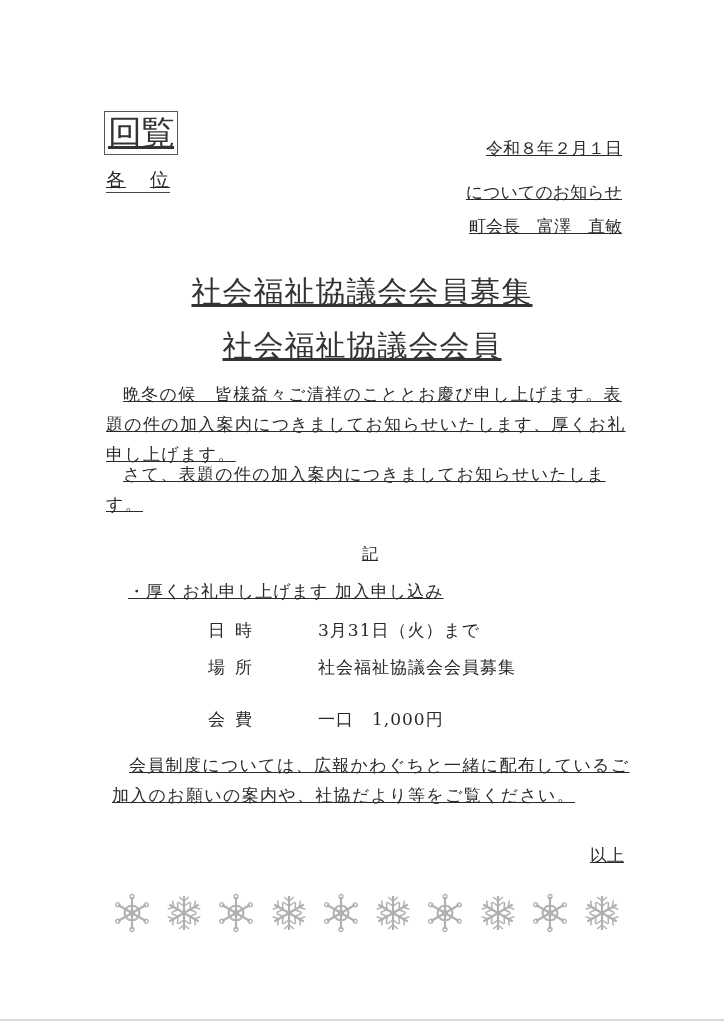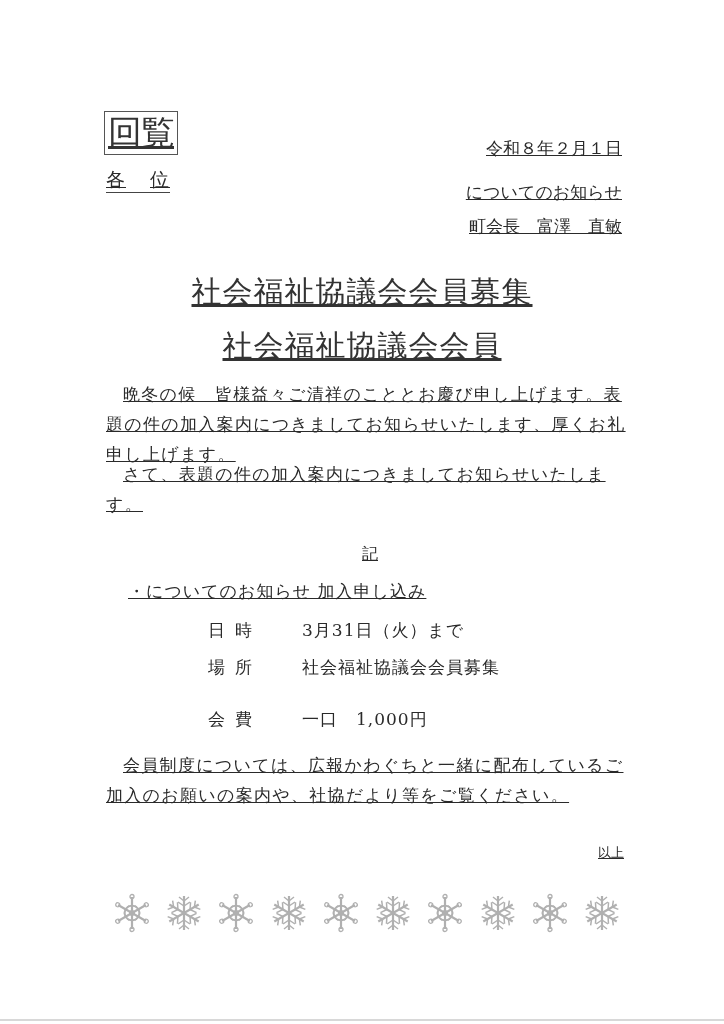--- a/index.html
+++ b/index.html
@@ -31,26 +31,26 @@
     }
     .title1 { top: 272px; }
     .title2 { top: 326px; }
     .body-text { left: 106px; width: 520px; font-size: 17px; line-height: 30px; white-space: normal; }
     .p1 { top: 379px; text-indent: 17px; letter-spacing: 1.3px; }
     .p2 { top: 459px; text-indent: 17px; letter-spacing: 1.3px; }
     .ki { left: 362px; top: 544px; font-size: 16px; }
     .item { left: 128px; top: 580px; font-size: 17px; letter-spacing: 1px; }
     .row { left: 160px; font-size: 17px; }
     .row .lbl { display: inline-block; width: 70px; letter-spacing: 10px; margin-left: 48px; }
-    .row .val { display: inline-block; margin-left: 24px; letter-spacing: 1px; }
+    .row .val { display: inline-block; margin-left: 40px; letter-spacing: 1px; }
     .r1 { top: 619px; }
     .r2 { top: 656px; }
     .r3 { top: 708px; }
-    .p3 { top: 750px; text-indent: 17px; letter-spacing: 1.3px; }
-    .ijo { right: 100px; top: 844px; font-size: 13px; }
+    .p3 { top: 750px; text-indent: 17px; letter-spacing: 1.3px; margin-left: 6px; }
+    .ijo { right: 100px; top: 844px; font-size: 17px; }
     .flakes { left: 112px; top: 893px; width: 510px; height: 50px; display: flex; justify-content: space-between; }
     .flake { width: 40px; height: 40px; }
     .bottom-edge { left: 0; top: 1019px; width: 724px; height: 2px; background: #d8d8d8; }
   </style>
 </head>
 <body>
 
 <div class="abs kairan">回覧</div>
 <div class="abs kakui">
   <span>各</span>
@@ -61,21 +61,21 @@
 <div class="abs right-block org">についてのお知らせ</div>
 <div class="abs right-block head">町会長　富澤　直敏</div>
 
 <div class="abs title title1">社会福祉協議会会員募集</div>
 <div class="abs title title2">社会福祉協議会会員</div>
 
 <div class="abs body-text p1">晩冬の候　皆様益々ご清祥のこととお慶び申し上げます。表題の件の加入案内につきましてお知らせいたします、厚くお礼申し上げます。</div>
 <div class="abs body-text p2">さて、表題の件の加入案内につきましてお知らせいたします。</div>
 
 <div class="abs ki">記</div>
-<div class="abs item">・についてのお知らせ 加入申し込み</div>
+<div class="abs item">・厚くお礼申し上げます 加入申し込み</div>
 
 <div class="abs row r1">
   <span class="lbl">日時</span><span class="val">3月31日（火）まで</span>
 </div>
 <div class="abs row r2">
   <span class="lbl">場所</span><span class="val">社会福祉協議会会員募集</span>
 </div>
 <div class="abs row r3">
   <span class="lbl">会費</span><span class="val">一口　1,000円</span>
 </div>

